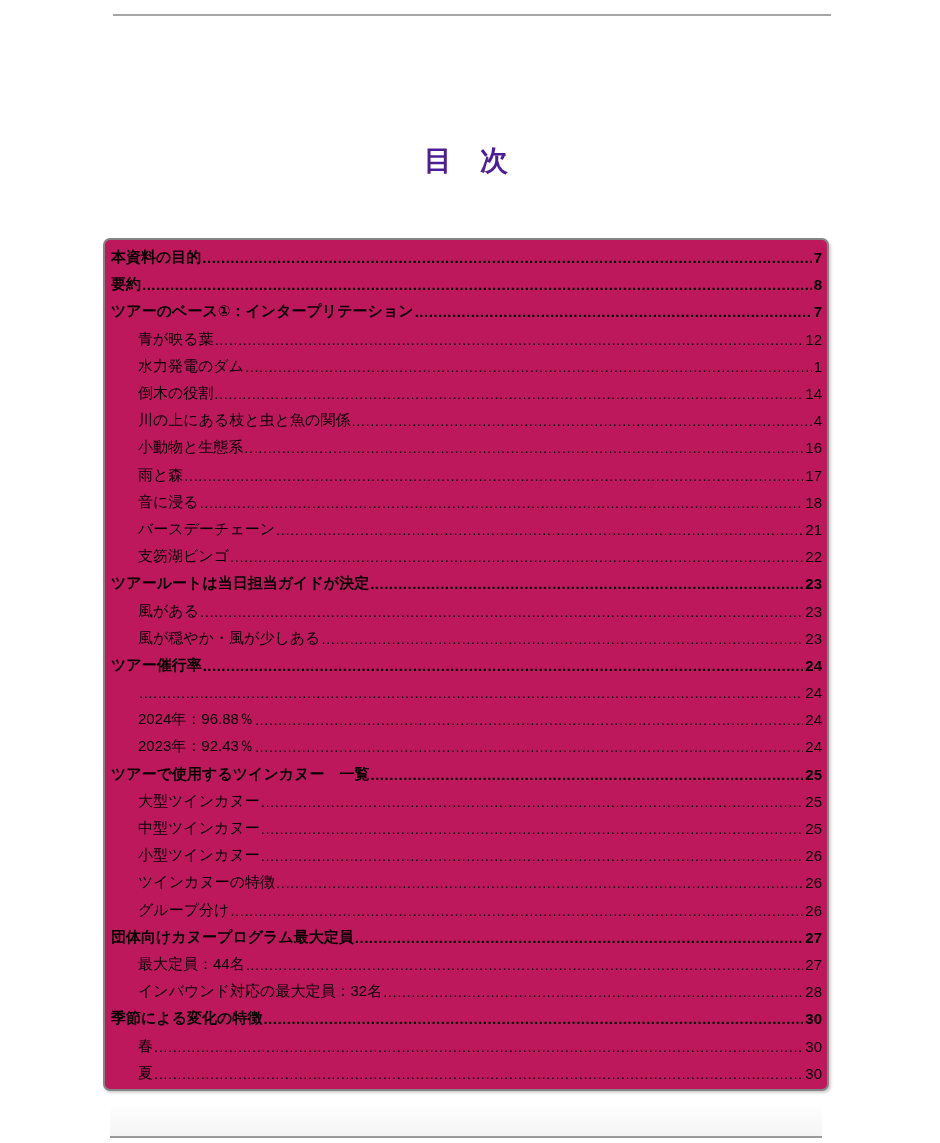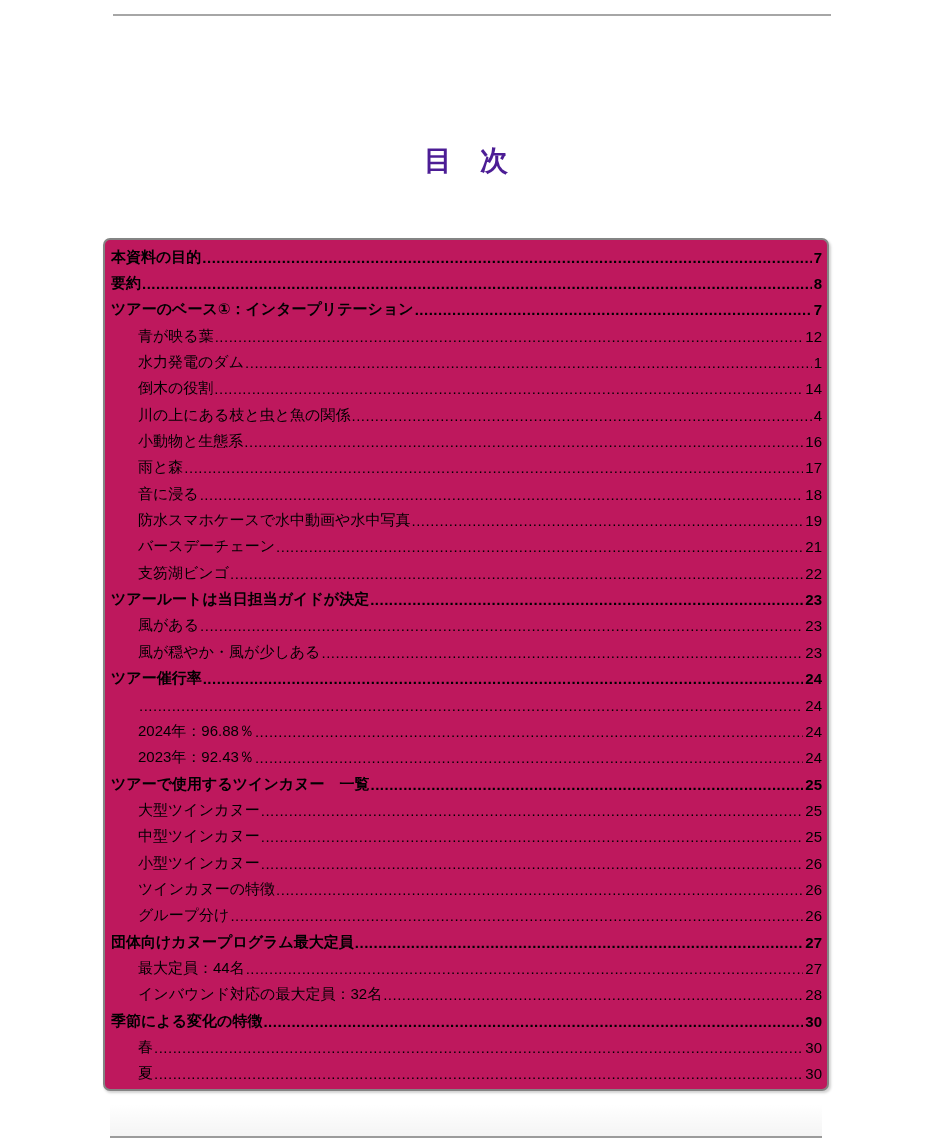--- a/index.html
+++ b/index.html
@@ -141,25 +141,20 @@
     <span class="label">雨と森</span>
     <span class="leader"></span>
     <span class="pnum">17</span>
   </div>
     <div class="row l2">
     <span class="label">音に浸る</span>
     <span class="leader"></span>
     <span class="pnum">18</span>
   </div>
     <div class="row l2">
-    <span class="label">防水スマホケースで水中動画や水中写真</span>
-    <span class="leader"></span>
-    <span class="pnum">19</span>
-  </div>
-    <div class="row l2">
     <span class="label">バースデーチェーン</span>
     <span class="leader"></span>
     <span class="pnum">21</span>
   </div>
     <div class="row l2">
     <span class="label">支笏湖ビンゴ</span>
     <span class="leader"></span>
     <span class="pnum">22</span>
   </div>
     <div class="row l1">

